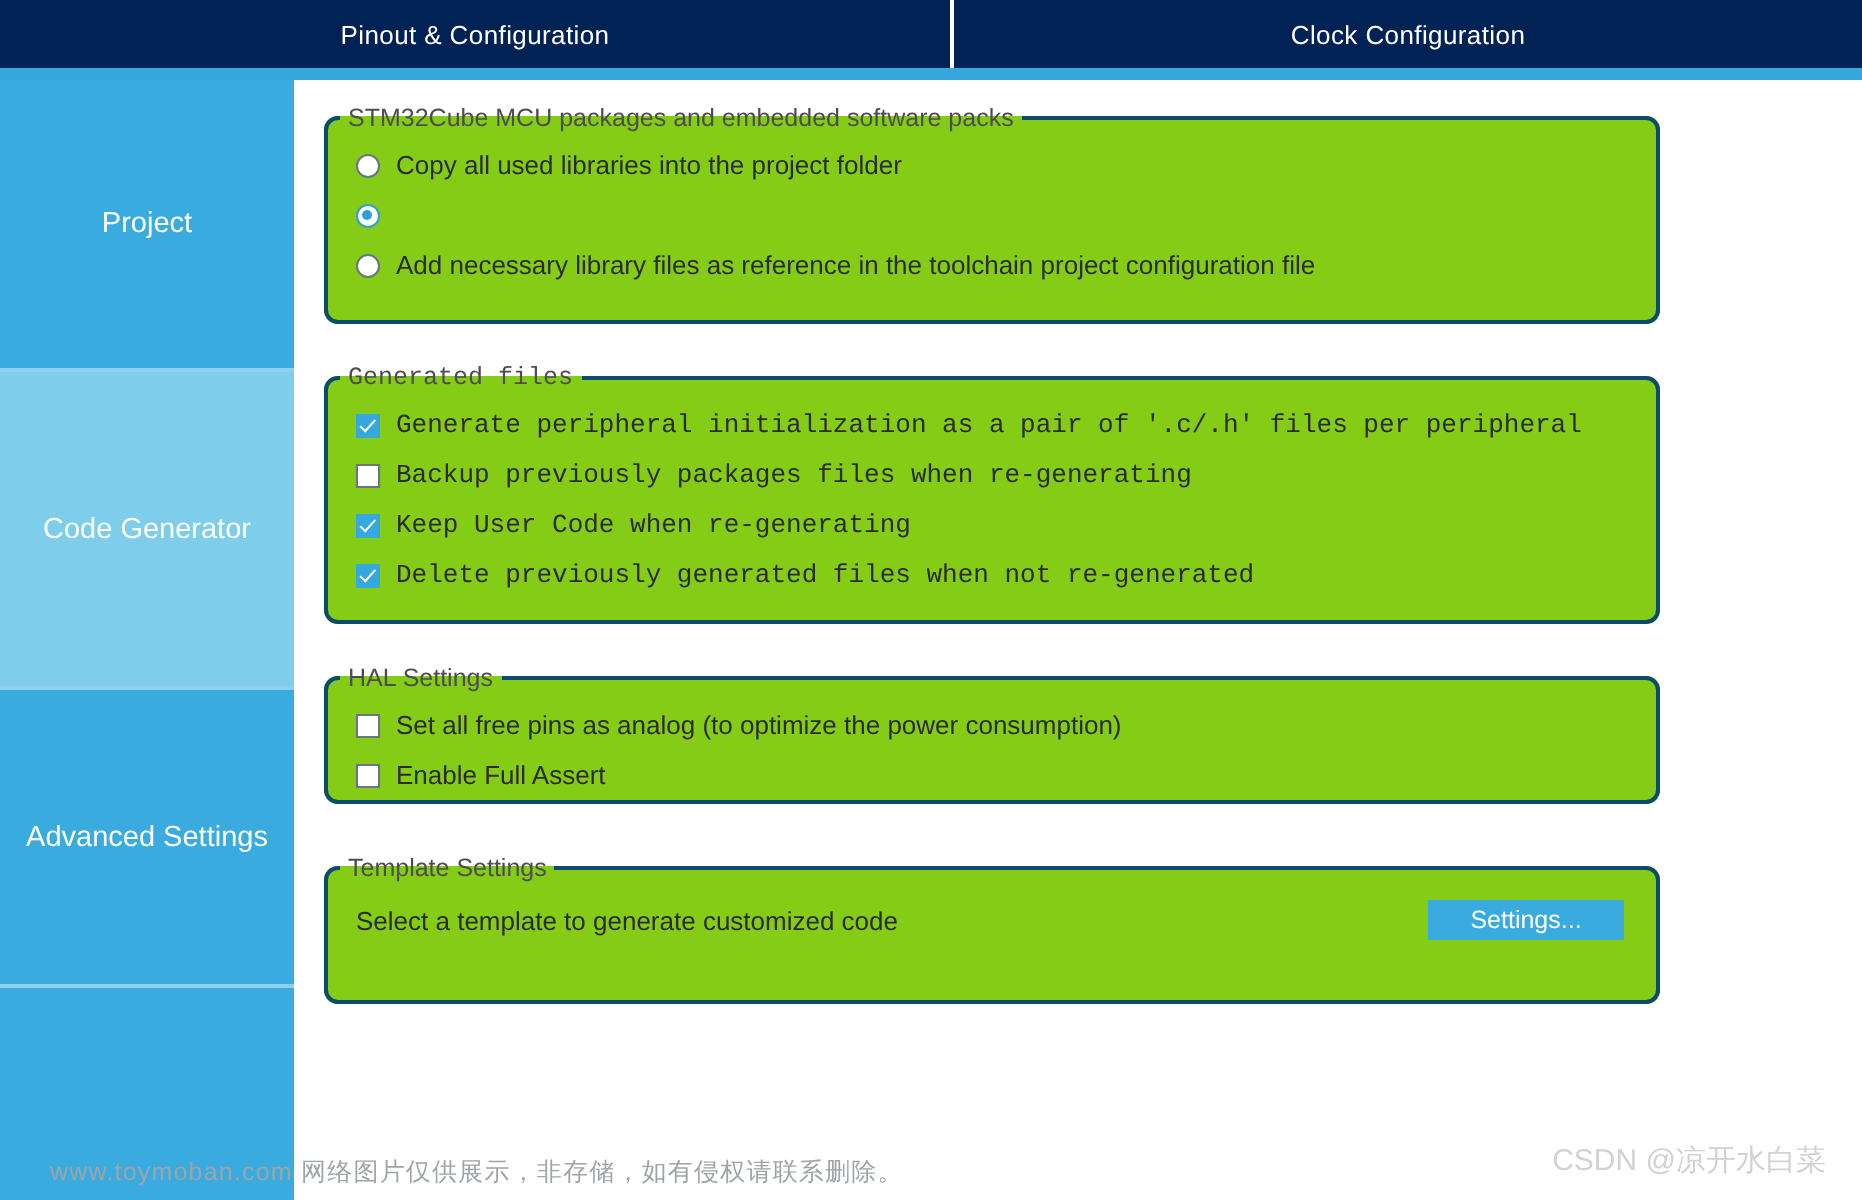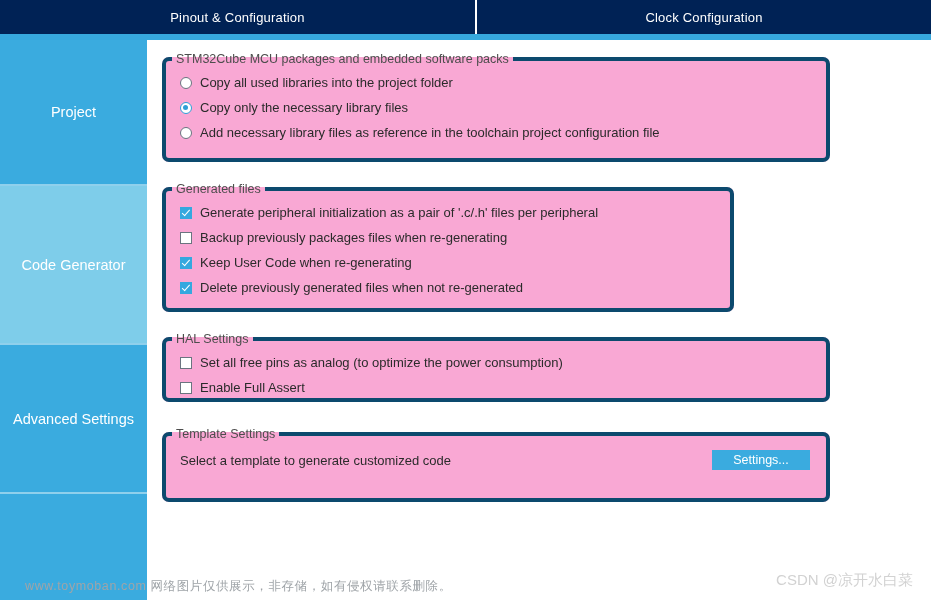--- a/index.html
+++ b/index.html
@@ -73,33 +73,33 @@
     position: absolute;
     left: 147px; top: 40px;
     width: 784px; height: 560px;
     background: #ffffff;
   }
 
   fieldset.group {
     position: absolute;
     margin: 0;
     padding: 0;
-    border: 4px solid #0c4a6e;
+    border: 2px solid #0c4a6e;
     border-radius: 7px;
-    background: #f9a8d4;
+    background: #84cc16;
     box-sizing: border-box;
   }
   fieldset.group > legend {
     margin-left: 6px;
     padding: 0 4px;
     font-size: 12.5px;
     color: #4d4d4d;
   }
   .g-packages  { left: 15px; top: 12px;  width: 668px; height: 110px; }
-  .g-generated { left: 15px; top: 142px; width: 572px; height: 130px; }
+  .g-generated { left: 15px; top: 142px; width: 668px; height: 130px; font-family: Liberation Mono, monospace; }
   .g-hal       { left: 15px; top: 292px; width: 668px; height: 70px;  }
   .g-template  { left: 15px; top: 387px; width: 668px; height: 75px;  }
 
   .opt-list { padding: 4px 0 0 0; }
 
   .opt-row {
     display: flex;
     align-items: center;
     height: 25px;
     padding-left: 14px;
@@ -226,21 +226,20 @@
 
   <fieldset class="group g-packages">
     <legend>STM32Cube MCU packages and embedded software packs</legend>
     <div class="opt-list">
       <div class="opt-row">
         <span class="radio"></span>
         <span>Copy all used libraries into the project folder</span>
       </div>
       <div class="opt-row">
         <span class="radio on"></span>
-        <span>Copy only the necessary library files</span>
       </div>
       <div class="opt-row">
         <span class="radio"></span>
         <span>Add necessary library files as reference in the toolchain project configuration file</span>
       </div>
     </div>
   </fieldset>
 
   <fieldset class="group g-generated">
     <legend>Generated files</legend>

